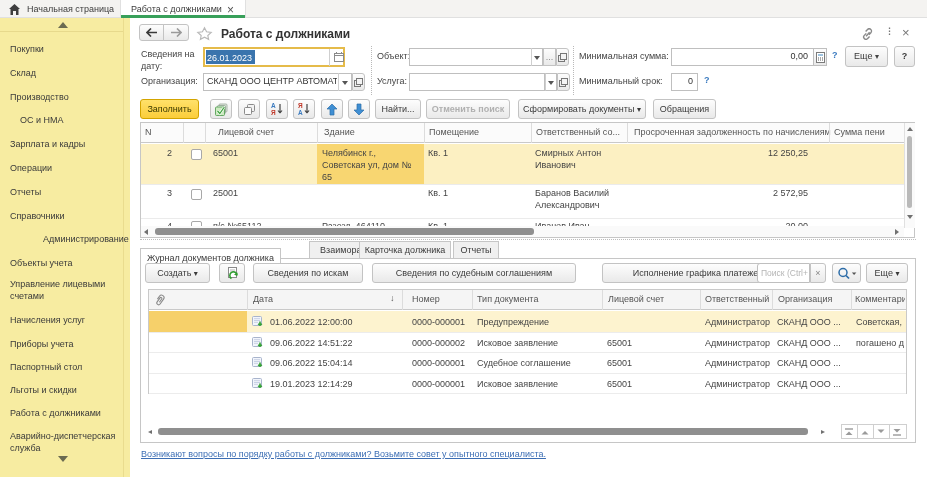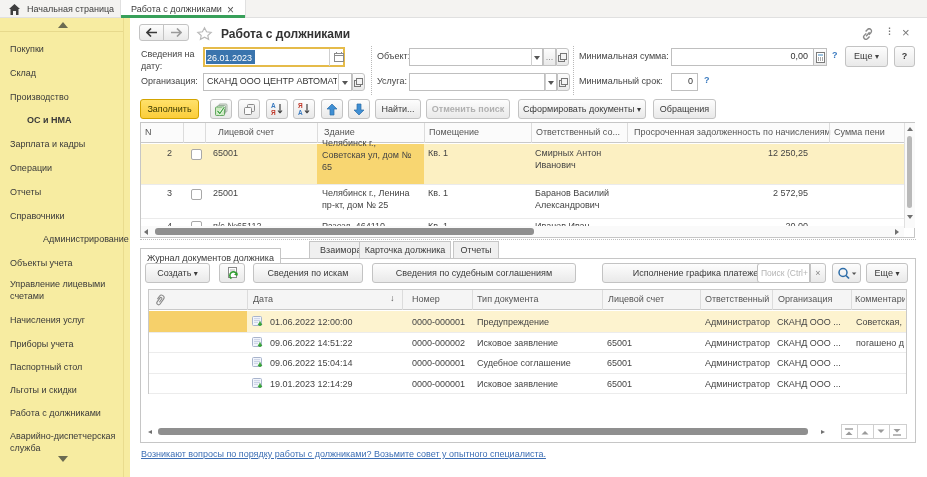--- a/index.html
+++ b/index.html
@@ -25,21 +25,21 @@
 
   <div class="abs" style="left:0;top:18px;width:130px;height:459px;background:#f7eca1;"></div>
   <div class="abs" style="left:123px;top:18px;width:1px;height:459px;background:#eadc8e;"></div>
   <div class="abs" style="left:58px;top:22px;width:0;height:0;border-left:5px solid transparent;border-right:5px solid transparent;border-bottom:6px solid #6b6b51;"></div>
   <div class="abs" style="left:0px;top:31px;width:123px;height:1px;background:#e7d98c;"></div>
   <div class="abs" style="left:58px;top:456px;width:0;height:0;border-left:5px solid transparent;border-right:5px solid transparent;border-top:6px solid #6b6b51;"></div>
   <div id="menu">
       <div class="lbl" style="left:10px;top:43px;line-height:12px;color:#3a3a3a;">Покупки</div>
       <div class="lbl" style="left:10px;top:67px;line-height:12px;color:#3a3a3a;">Склад</div>
       <div class="lbl" style="left:10px;top:91px;line-height:12px;color:#3a3a3a;">Производство</div>
-      <div class="lbl" style="left:27px;top:114px;line-height:12px;color:#3a3a3a;font-weight:bold;">ОС и НМА</div>
+      <div class="lbl" style="left:20px;top:114px;line-height:12px;color:#3a3a3a;">ОС и НМА</div>
       <div class="lbl" style="left:10px;top:138px;line-height:12px;color:#3a3a3a;">Зарплата и кадры</div>
       <div class="lbl" style="left:10px;top:162px;line-height:12px;color:#3a3a3a;">Операции</div>
       <div class="lbl" style="left:10px;top:186px;line-height:12px;color:#3a3a3a;">Отчеты</div>
       <div class="lbl" style="left:10px;top:210px;line-height:12px;color:#3a3a3a;">Справочники</div>
       <div class="lbl" style="left:10px;top:233px;line-height:12px;color:#3a3a3a;margin-left:33px;">Администрирование</div>
       <div class="lbl" style="left:10px;top:257px;line-height:12px;color:#3a3a3a;">Объекты учета</div>
       <div class="lbl" style="left:10px;top:278px;line-height:12px;color:#3a3a3a;">Управление лицевыми<br>счетами</div>
       <div class="lbl" style="left:10px;top:314px;line-height:12px;color:#3a3a3a;">Начисления услуг</div>
       <div class="lbl" style="left:10px;top:338px;line-height:12px;color:#3a3a3a;">Приборы учета</div>
       <div class="lbl" style="left:10px;top:361px;line-height:12px;color:#3a3a3a;">Паспортный стол</div>
@@ -170,30 +170,29 @@
   <div class="lbl" style="left:429px;top:127px;color:#555;">Помещение</div>
   <div class="lbl" style="left:536px;top:127px;color:#555;">Ответственный со...</div>
   <div class="lbl" style="left:634px;top:127px;color:#555;">Просроченная задолженность по начислениям</div>
   <div class="lbl" style="left:834px;top:127px;color:#555;">Сумма пени</div>
 
   <div class="abs" style="left:141px;top:144px;width:763px;height:40px;background:#fcf0c2;"></div>
   <div class="abs" style="left:317px;top:144px;width:107px;height:40px;background:#f8d671;"></div>
   <div class="lbl" style="left:158px;top:148px;width:14px;text-align:right;">2</div>
   <div class="abs" style="left:191px;top:149px;width:11px;height:11px;background:#fff;border:1px solid #a8a8a8;border-radius:2px;"></div>
   <div class="lbl" style="left:213px;top:148px;">65001</div>
-  <div class="lbl" style="left:322px;top:137px;line-height:12px;white-space:normal;width:100px;">Челябинск г., Советская ул, дом № 65</div>
+  <div class="lbl" style="left:322px;top:147px;line-height:12px;white-space:normal;width:100px;">Челябинск г., Советская ул, дом № 65</div>
   <div class="lbl" style="left:428px;top:148px;">Кв. 1</div>
   <div class="lbl" style="left:535px;top:147px;line-height:12px;white-space:normal;width:90px;">Смирных Антон Иванович</div>
   <div class="lbl" style="left:700px;top:148px;width:108px;text-align:right;">12 250,25</div>
   <div class="abs" style="left:141px;top:184px;width:763px;height:1px;background:#ebebeb;"></div>
 
   <div class="lbl" style="left:158px;top:188px;width:14px;text-align:right;">3</div>
   <div class="abs" style="left:191px;top:189px;width:11px;height:11px;background:#fff;border:1px solid #a8a8a8;border-radius:2px;"></div>
   <div class="lbl" style="left:213px;top:188px;">25001</div>
-  <div class="lbl" style="left:322px;top:187px;line-height:12px;white-space:normal;width:102px;">Челябинск г., Ленина пр-кт, дом № 25</div>
   <div class="lbl" style="left:428px;top:188px;">Кв. 1</div>
   <div class="lbl" style="left:535px;top:187px;line-height:12px;white-space:normal;width:90px;">Баранов Василий Александрович</div>
   <div class="lbl" style="left:700px;top:188px;width:108px;text-align:right;">2 572,95</div>
   <div class="abs" style="left:141px;top:218px;width:763px;height:1px;background:#ebebeb;"></div>
 
   <div class="abs" style="left:141px;top:219px;width:763px;height:8px;overflow:hidden;">
     <div class="lbl" style="left:17px;top:2px;width:14px;text-align:right;">4</div>
     <div class="abs" style="left:50px;top:2px;width:11px;height:11px;background:#fff;border:1px solid #a8a8a8;border-radius:2px;"></div>
     <div class="lbl" style="left:72px;top:2px;">п/с №65112</div>
     <div class="lbl" style="left:181px;top:2px;">Разезд, 464110</div>

